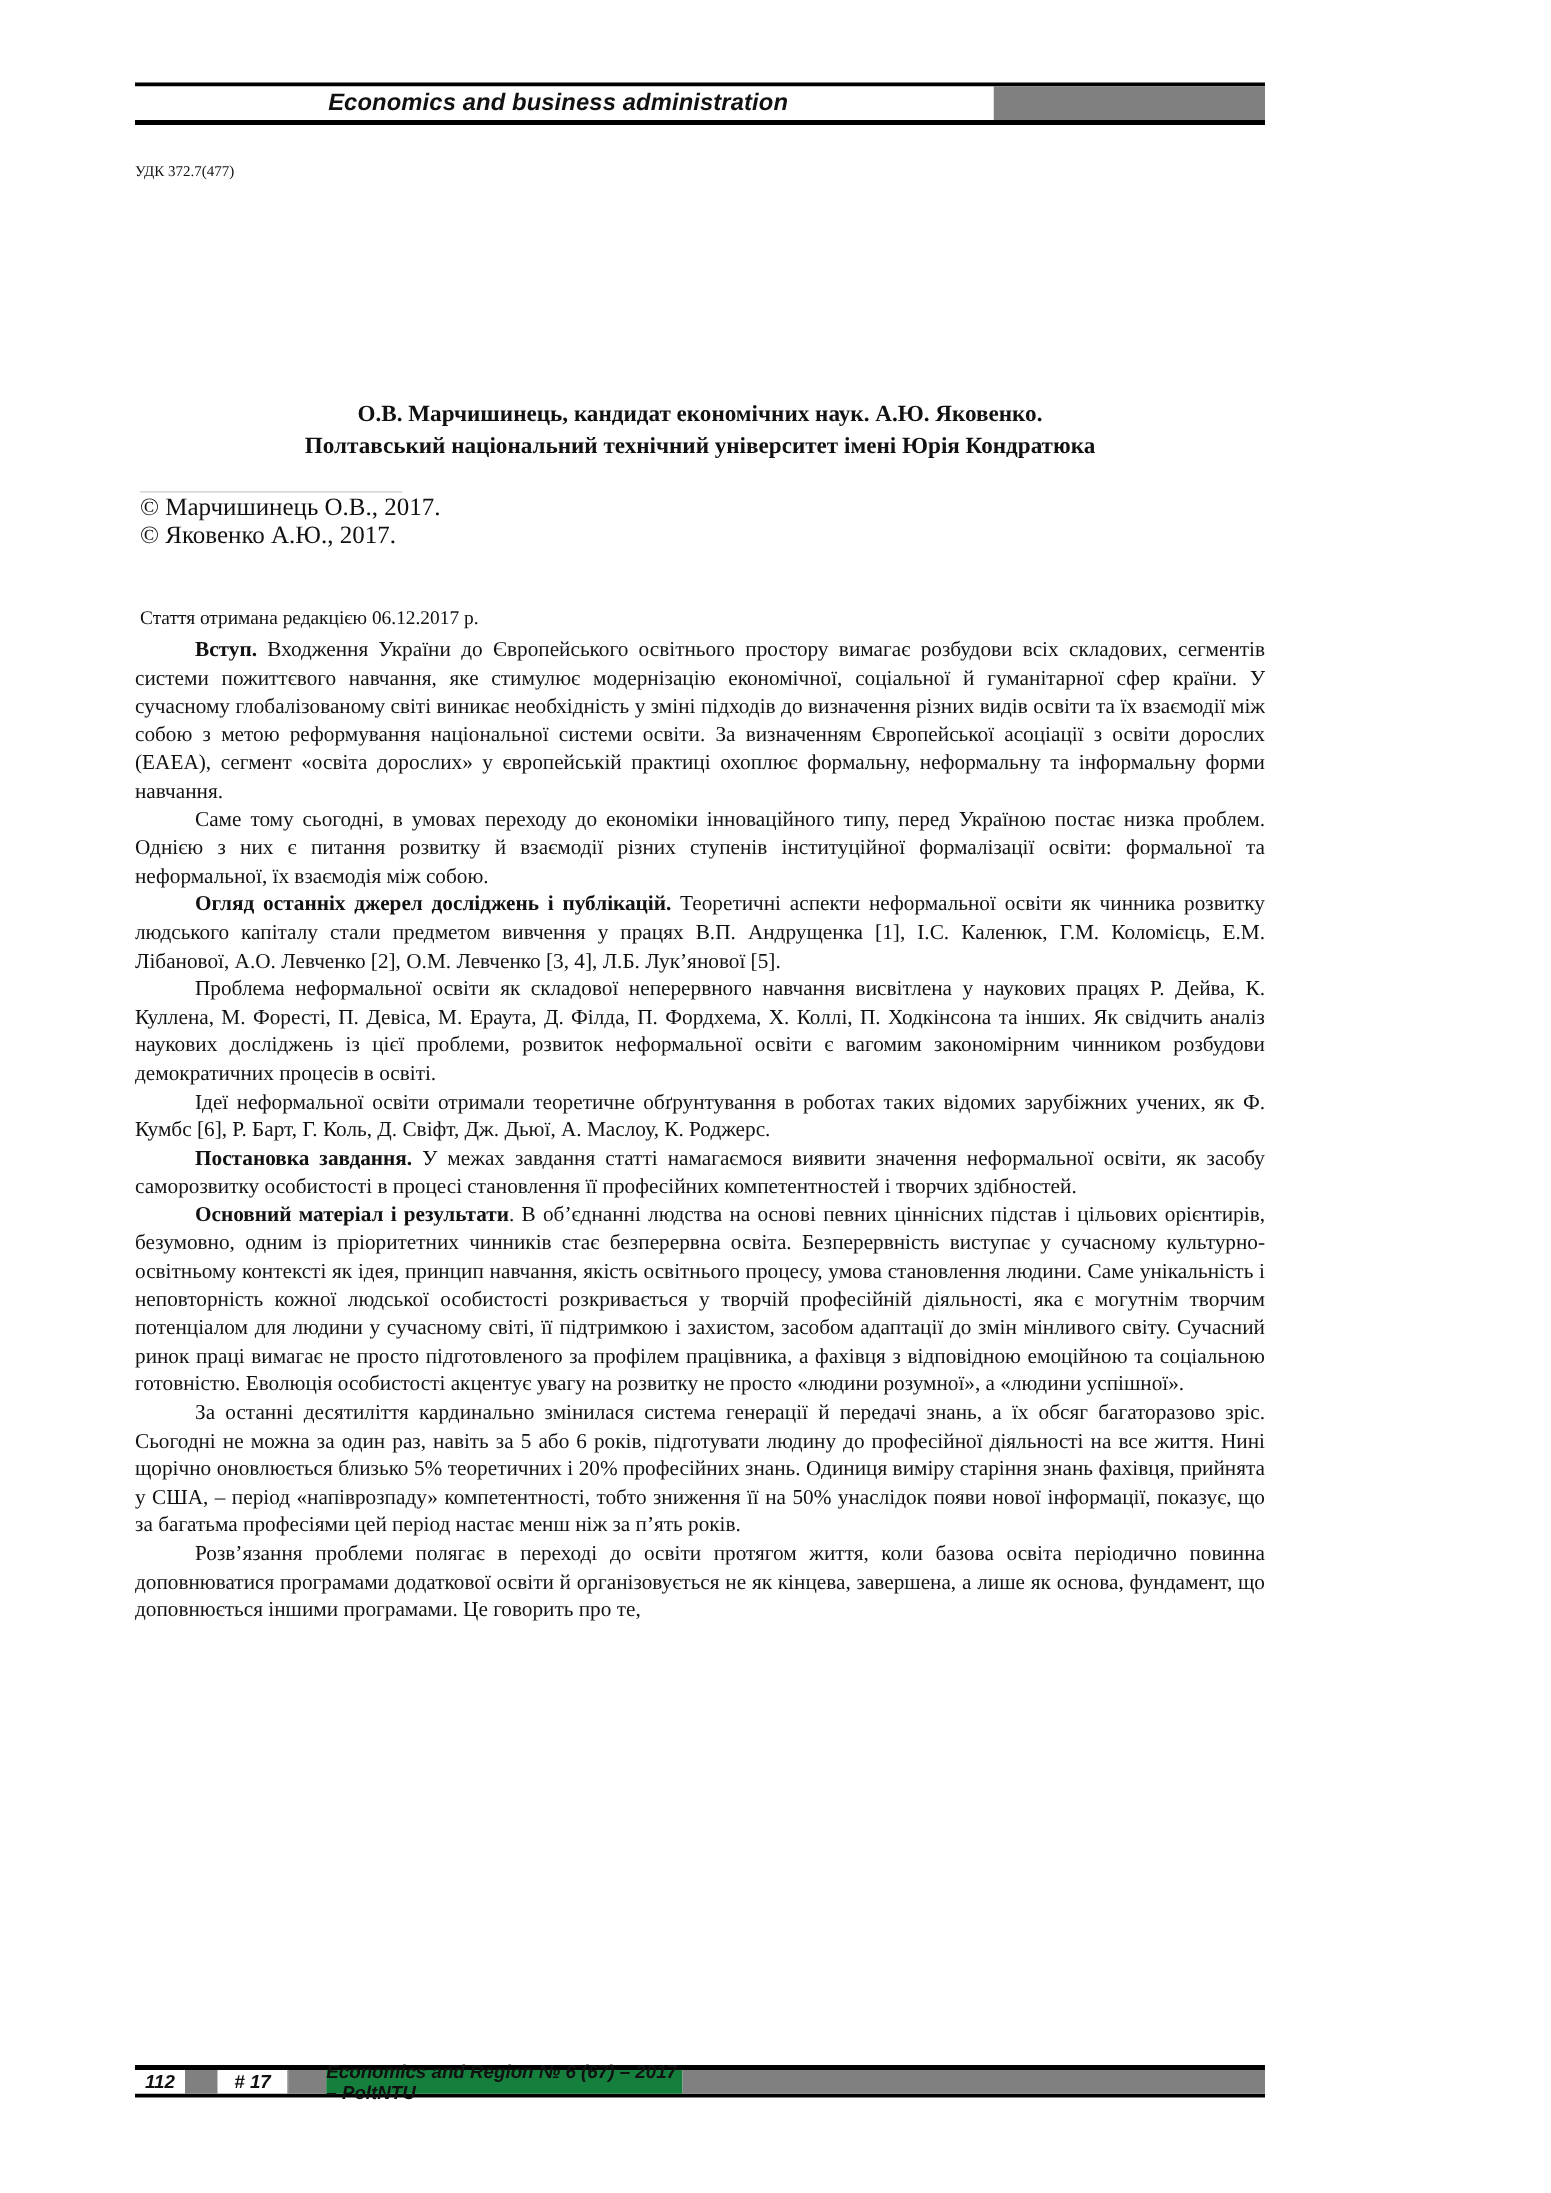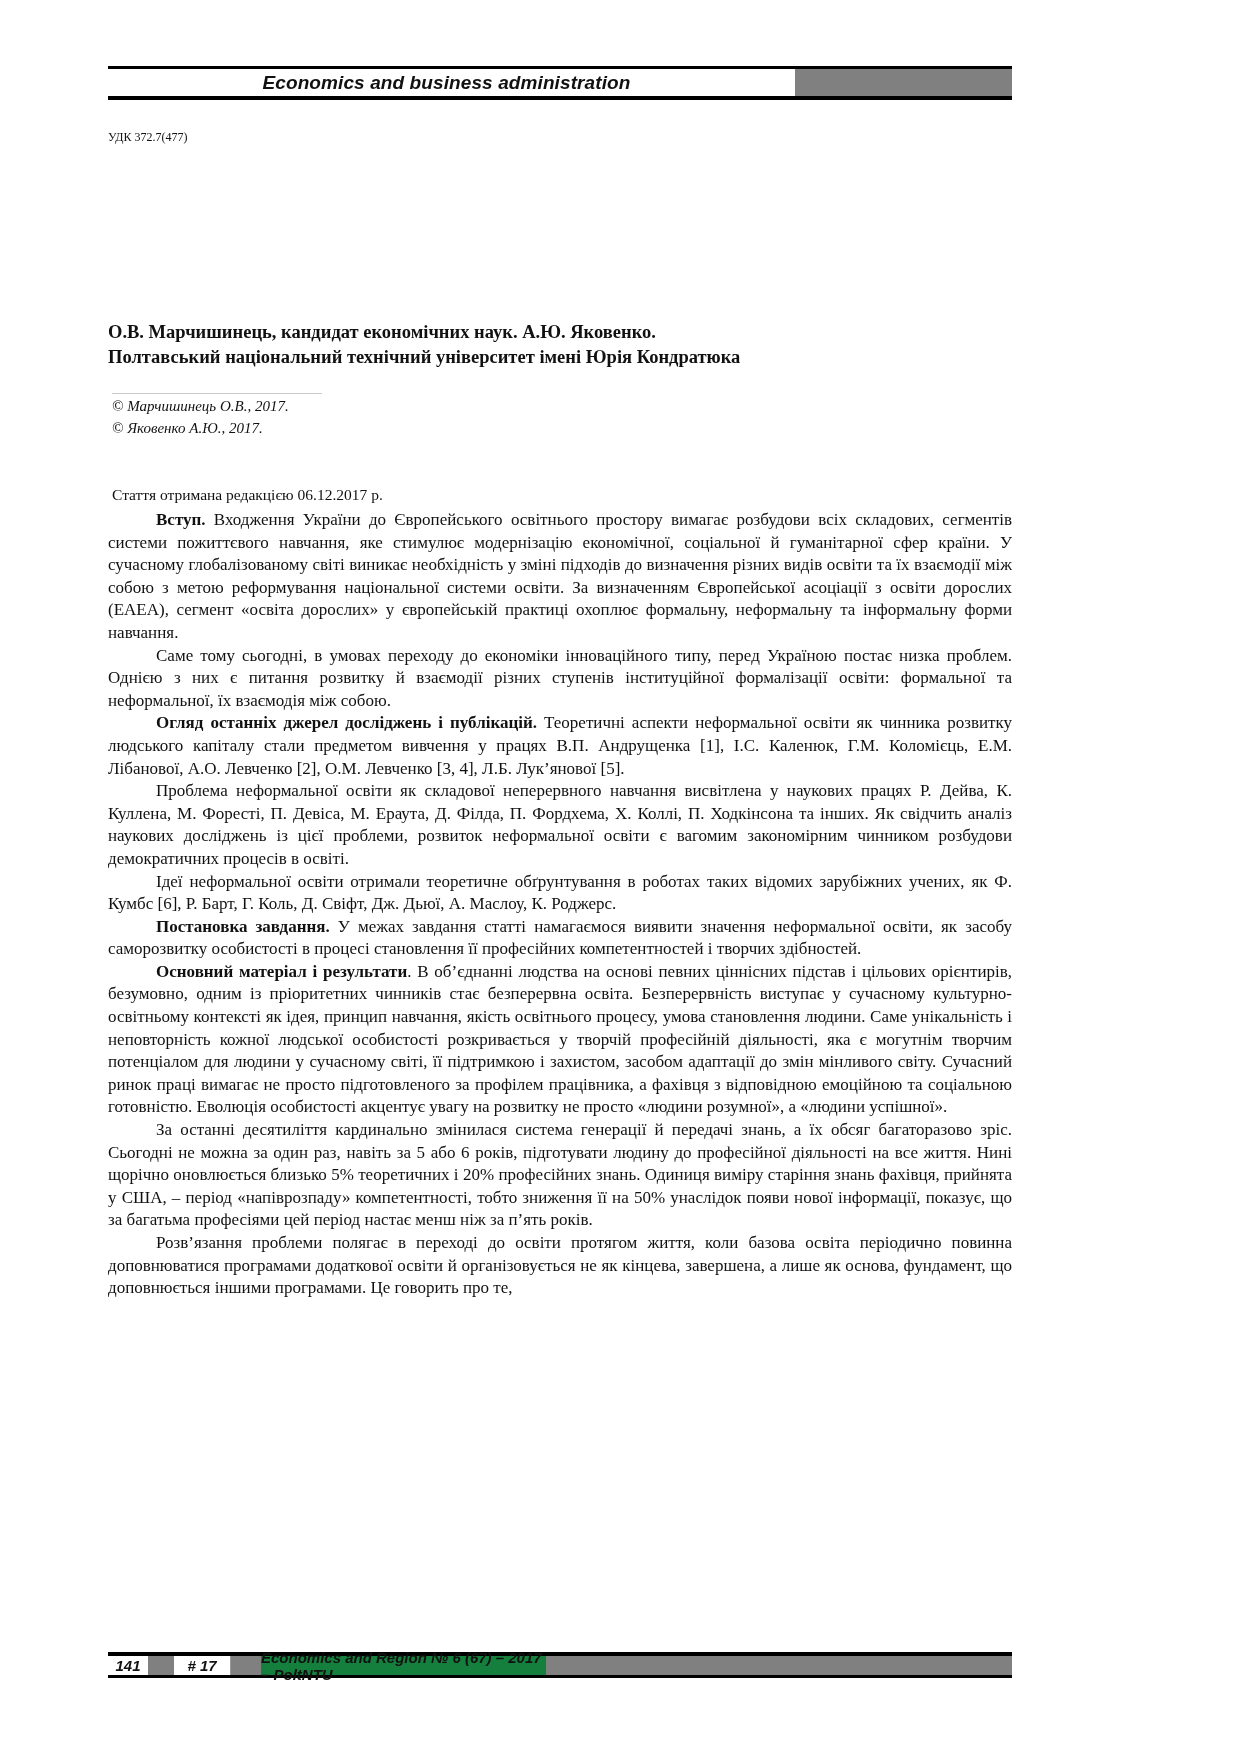--- a/index.html
+++ b/index.html
@@ -13,25 +13,25 @@
     .running-header .title-cell { flex: 1; display: flex; align-items: center; justify-content: center;
                       font-family: "Liberation Sans", "DejaVu Sans", sans-serif; font-style: italic;
                       font-weight: bold; font-size: 19px; letter-spacing: 0.1px; padding-right: 10px; }
     .running-header .gray-cell { width: 217px; background: #808080; }
 
     .udk { position: absolute; left: 108px; top: 130px; font-size: 12px; }
 
     .article-title { position: absolute; left: 108px; width: 904px; top: 217px; text-align: center;
                      font-weight: bold; font-size: 24px; line-height: 32px; letter-spacing: 0.3px; }
 
-    .authors { position: absolute; left: 108px; width: 904px; top: 320px; 
+    .authors { position: absolute; left: 108px; width: 904px; top: 320px; text-align: center;
                font-weight: bold; font-size: 18.5px; line-height: 25px; }
 
     .copyright-rule { position: absolute; left: 112px; top: 393px; width: 210px; border-top: 1px solid #ccc; }
-    .copyrights { position: absolute; left: 112px; top: 395px; font-style: italic; font-size: 15px; line-height: 22px; }
+    .copyrights { position: absolute; left: 112px; top: 395px; font-size: 20px; line-height: 22px; }
     .received { position: absolute; left: 112px; top: 486px; font-size: 15.5px; }
 
     .body-text { position: absolute; left: 108px; top: 509px; width: 904px; font-size: 17px;
                  line-height: 22.6px; text-align: justify; }
     .body-text p { margin: 0; text-indent: 48px; }
     .body-text b { font-weight: bold; }
 
     
     .running-footer { position: absolute; left: 108px; top: 1652px; width: 904px; height: 26px;
                       border-top: 4px solid #000; border-bottom: 3px solid #000; box-sizing: border-box;
@@ -77,19 +77,19 @@
   <p><b>Огляд останніх джерел досліджень і публікацій.</b><span> Теоретичні аспекти неформальної освіти як чинника розвитку людського капіталу стали предметом вивчення у працях В.П. Андрущенка [1], І.С. Каленюк, Г.М. Коломієць, Е.М. Лібанової, А.О. Левченко [2], О.М. Левченко [3, 4], Л.Б. Лук’янової [5].</span></p>
   <p><span>Проблема неформальної освіти як складової неперервного навчання висвітлена у наукових працях Р. Дейва, К. Куллена, М. Форесті, П. Девіса, М. Ераута, Д. Філда, П. Фордхема, Х. Коллі, П. Ходкінсона та інших. Як свідчить аналіз наукових досліджень із цієї проблеми, розвиток неформальної освіти є вагомим закономірним чинником розбудови демократичних процесів в освіті.</span></p>
   <p><span>Ідеї неформальної освіти отримали теоретичне обґрунтування в роботах таких відомих зарубіжних учених, як Ф. Кумбс [6], Р. Барт, Г. Коль, Д. Свіфт, Дж. Дьюї, А. Маслоу, К. Роджерс.</span></p>
   <p><b>Постановка завдання.</b><span> У межах завдання статті намагаємося виявити значення неформальної освіти, як засобу саморозвитку особистості в процесі становлення її професійних компетентностей і творчих здібностей.</span></p>
   <p><b>Основний матеріал і результати</b><span>. В об’єднанні людства на основі певних ціннісних підстав і цільових орієнтирів, безумовно, одним із пріоритетних чинників стає безперервна освіта. Безперервність виступає у сучасному культурно-освітньому контексті як ідея, принцип навчання, якість освітнього процесу, умова становлення людини. Саме унікальність і неповторність кожної людської особистості розкривається у творчій професійній діяльності, яка є могутнім творчим потенціалом для людини у сучасному світі, її підтримкою і захистом, засобом адаптації до змін мінливого світу. Сучасний ринок праці вимагає не просто підготовленого за профілем працівника, а фахівця з відповідною емоційною та соціальною готовністю. Еволюція особистості акцентує увагу на розвитку не просто «людини розумної», а «людини успішної».</span></p>
   <p><span>За останні десятиліття кардинально змінилася система генерації й передачі знань, а їх обсяг багаторазово зріс. Сьогодні не можна за один раз, навіть за 5 або 6 років, підготувати людину до професійної діяльності на все життя. Нині щорічно оновлюється близько 5% теоретичних і 20% професійних знань. Одиниця виміру старіння знань фахівця, прийнята у США, – період «напіврозпаду» компетентності, тобто зниження її на 50% унаслідок появи нової інформації, показує, що за багатьма професіями цей період настає менш ніж за п’ять років.</span></p>
   <p><span>Розв’язання проблеми полягає в переході до освіти протягом життя, коли базова освіта періодично повинна доповнюватися програмами додаткової освіти й організовується не як кінцева, завершена, а лише як основа, фундамент, що доповнюється іншими програмами. Це говорить про те,</span></p>
 </div>
 
 <div class="running-footer">
-  <div class="cell page-num">141</div>
+  <div class="cell page-num">112</div>
   <div class="cell g1"></div>
   <div class="cell issue"># 17</div>
   <div class="cell g2"></div>
   <div class="cell journal">Economics and Region № 6 (67) – 2017 – PoltNTU</div>
   <div class="cell g3"></div>
 </div>
 
 </body></html>

